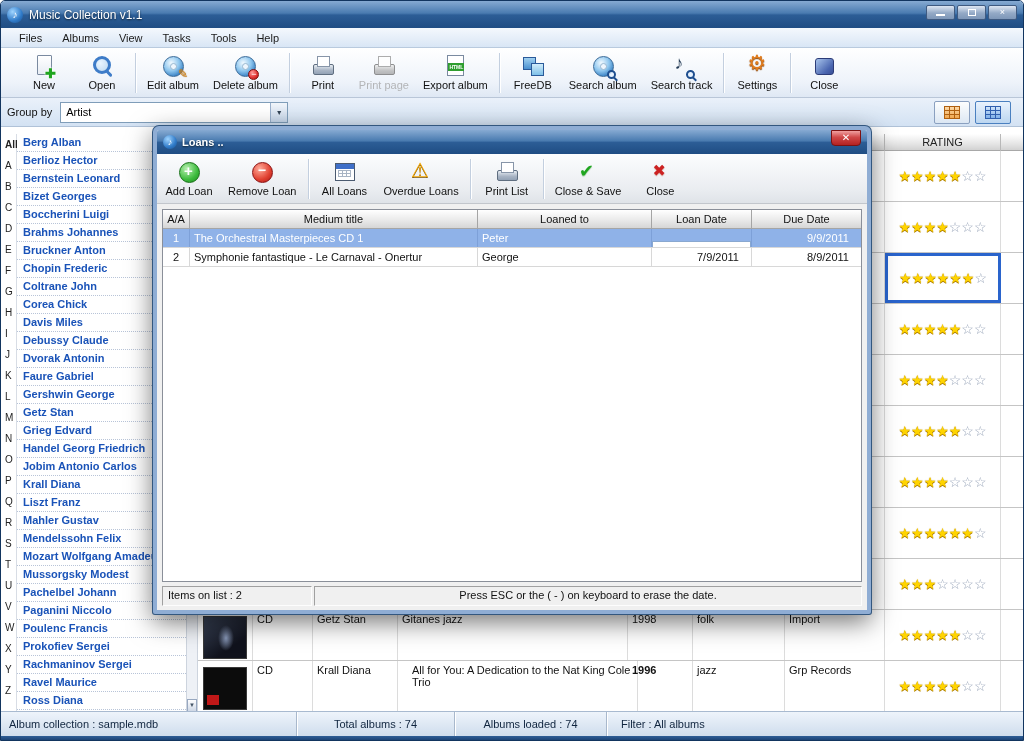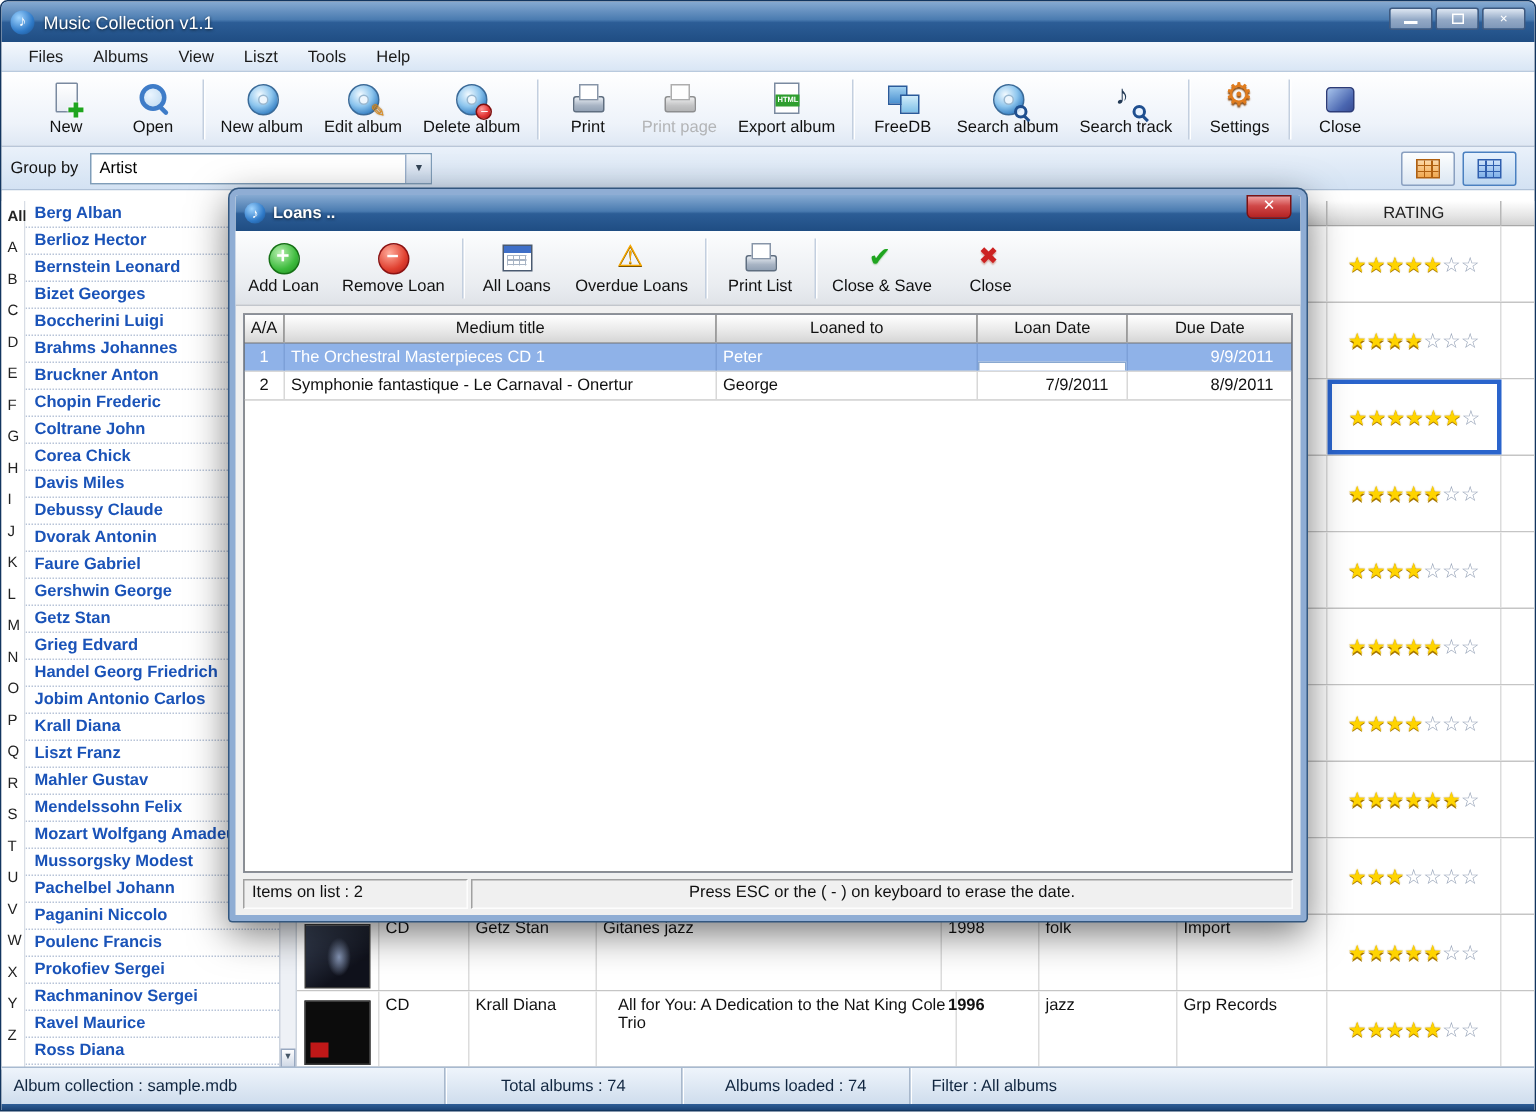--- a/index.html
+++ b/index.html
@@ -210,41 +210,37 @@
           <span class="glyph-max"></span>
         </span>
       <span class="wbtn">×</span>
     </span>
   </div>
 
   <div class="menubar" id="menubar">
       <div class="menu-item">Files</div>
       <div class="menu-item">Albums</div>
       <div class="menu-item">View</div>
-      <div class="menu-item">Liszt</div>
+      <div class="menu-item">Tasks</div>
       <div class="menu-item">Tools</div>
       <div class="menu-item">Help</div>
     </div>
 
   <div class="toolbar" id="main-toolbar">
       <div class="tbtn">
         <span class="ico ico-doc">
           <i class="badge badge-plus">✚</i>
         </span>
         <span class="tlabel">New</span>
       </div>
       <div class="tbtn">
         <span class="ico ico-magnifier"></span>
         <span class="tlabel">Open</span>
       </div>
       <div class="tsep"></div>
-      <div class="tbtn">
-        <span class="ico ico-cd"></span>
-        <span class="tlabel">New album</span>
-      </div>
       <div class="tbtn">
         <span class="ico ico-cd">
           <i class="badge badge-pencil">✎</i>
         </span>
         <span class="tlabel">Edit album</span>
       </div>
       <div class="tbtn">
         <span class="ico ico-cd">
           <i class="badge badge-minus">−</i>
         </span>

